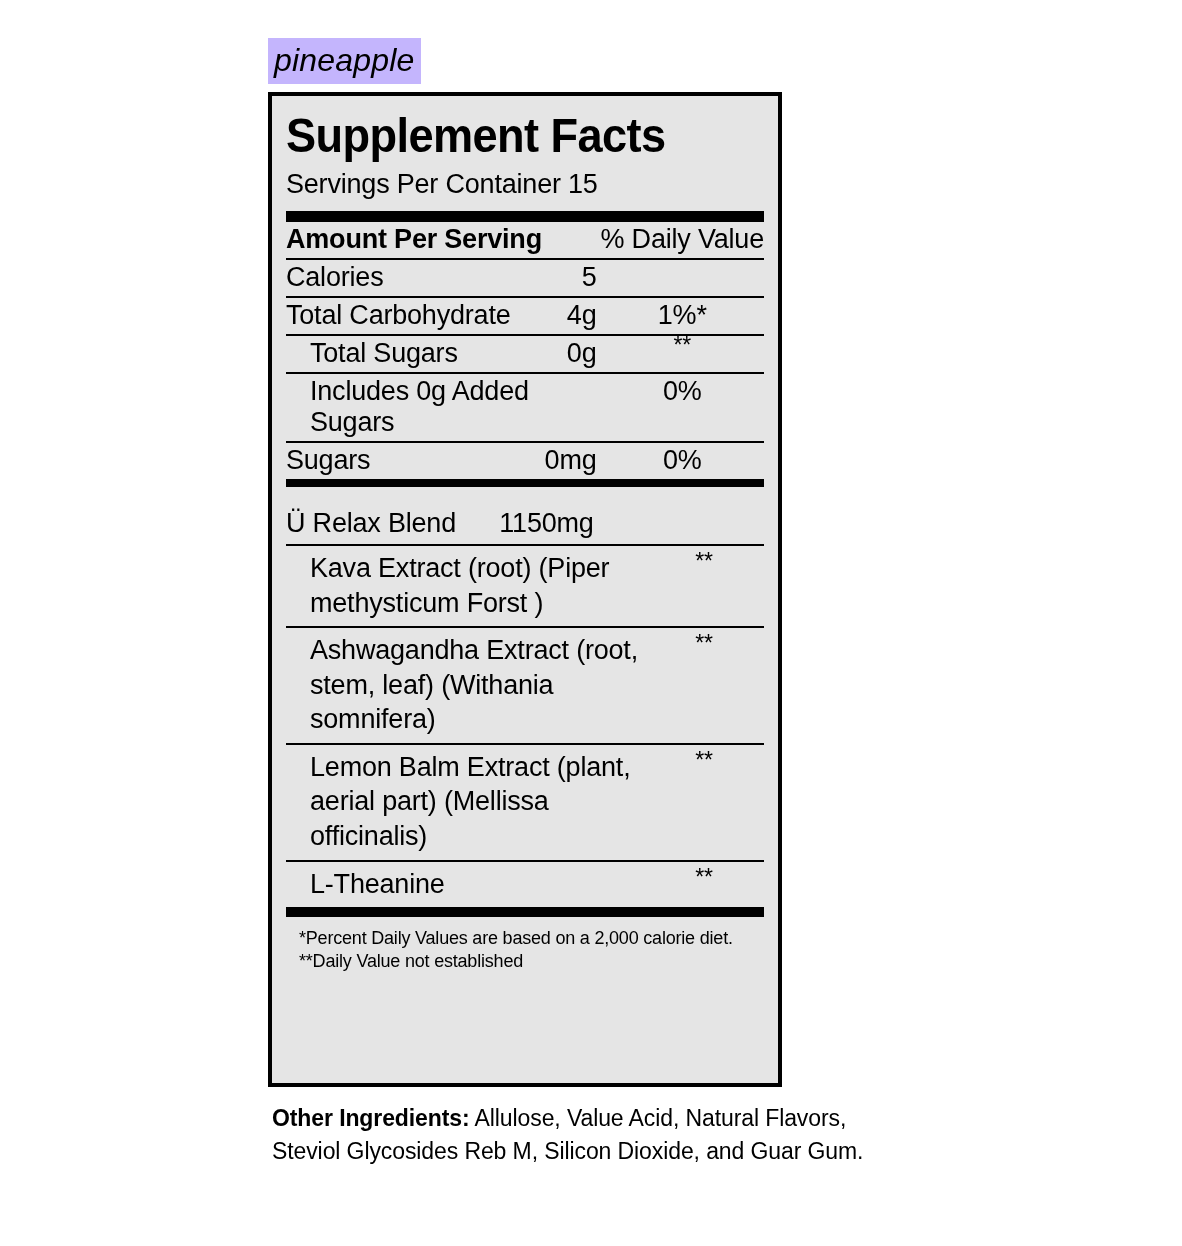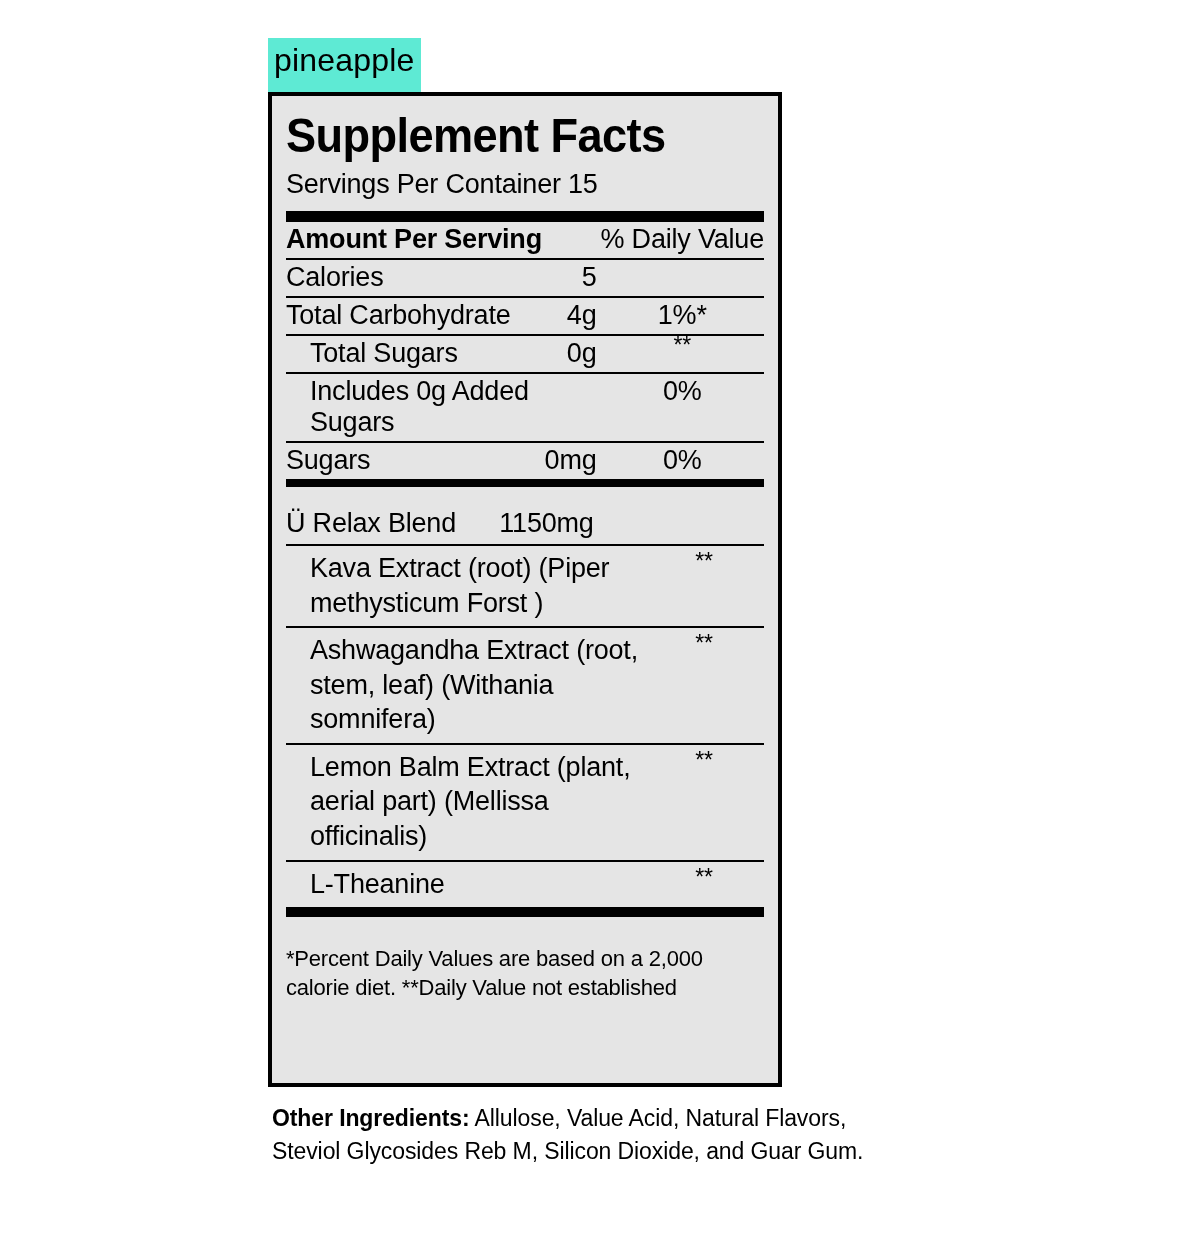--- a/index.html
+++ b/index.html
@@ -24,25 +24,26 @@
   }
 
   
   .flavor-wrap {
     position: absolute;
     left: 268px;
     top: 38px;
   }
   .flavor {
     display: inline-block;
-    background: #5eead4;
+    background: #c4b5fd;
     font-size: 32px;
     line-height: 1.25;
-    padding: 2px 6px 16px 6px;
+    padding: 2px 6px 4px 6px;
     letter-spacing: 0.2px;
+    font-style: italic;
   }
 
   
   .panel {
     position: absolute;
     left: 268px;
     top: 92px;
     width: 514px;
     height: 995px;
     border: 4px solid #000;
@@ -134,24 +135,25 @@
   }
   .blend-name-amt {
     display: inline-block;
   }
   .blend-amt {
     display: inline-block;
     padding-left: 36px;
   }
 
   .footnote {
-    font-size: 22px;
+    font-size: 18px;
     line-height: 1.3;
     letter-spacing: -0.2px;
-    padding: 28px 0 0 0;
+    padding: 10px 0 0 0;
+    margin-left: 13px;
   }
 
   
   .other {
     position: absolute;
     left: 272px;
     top: 1102px;
     width: 640px;
     font-size: 23px;
     line-height: 1.42;

